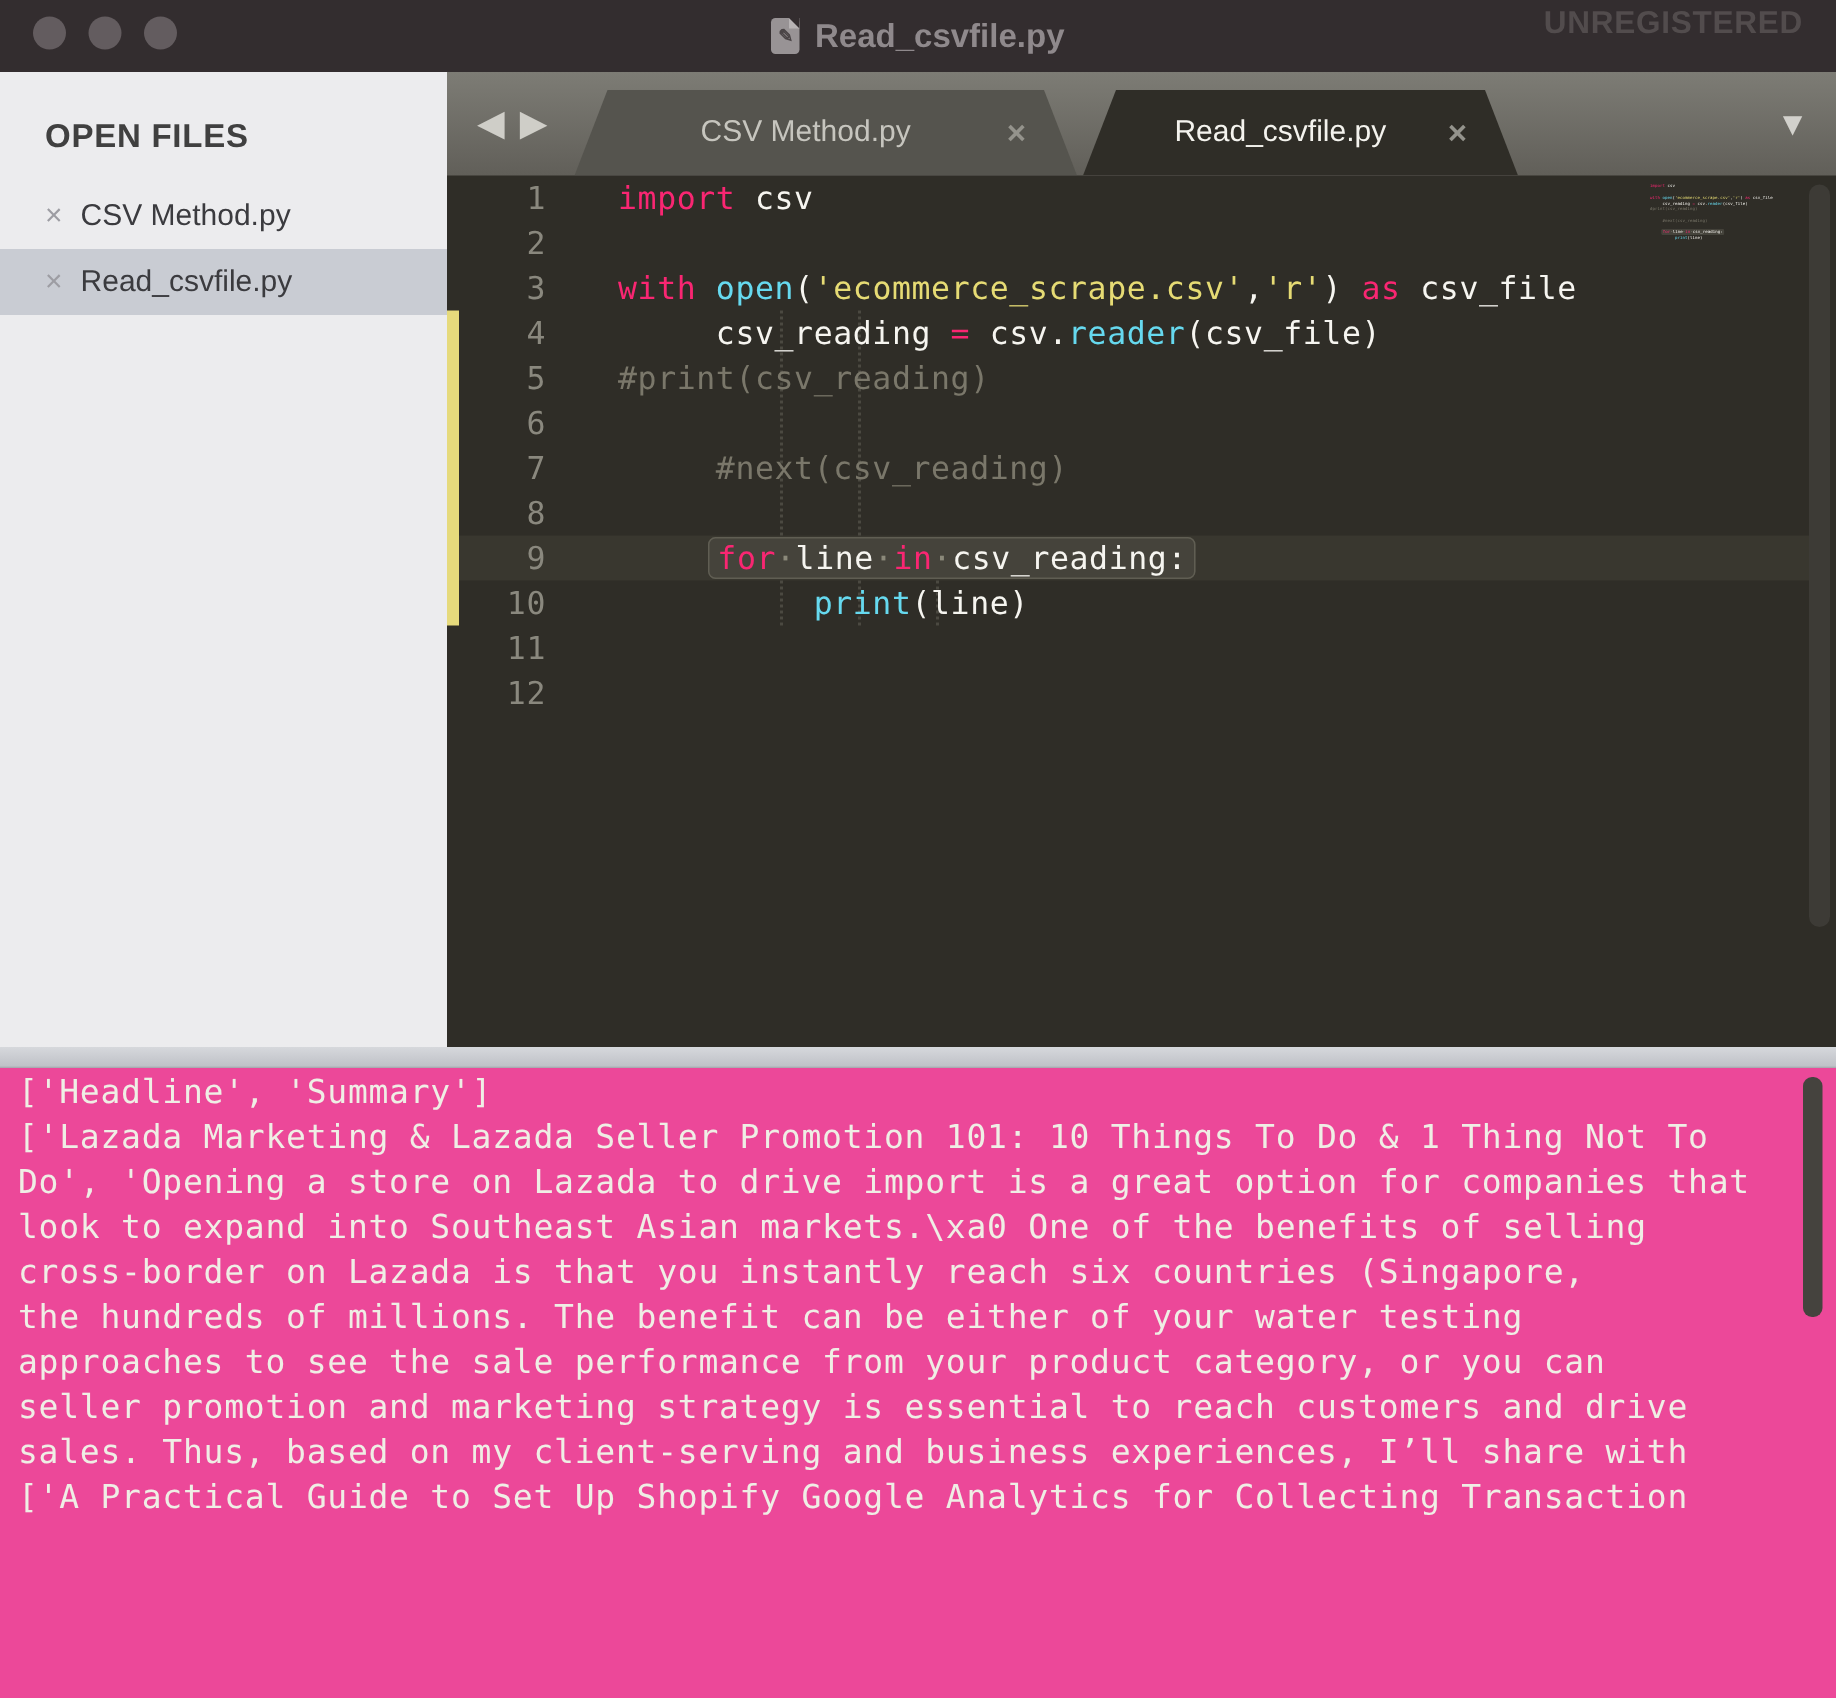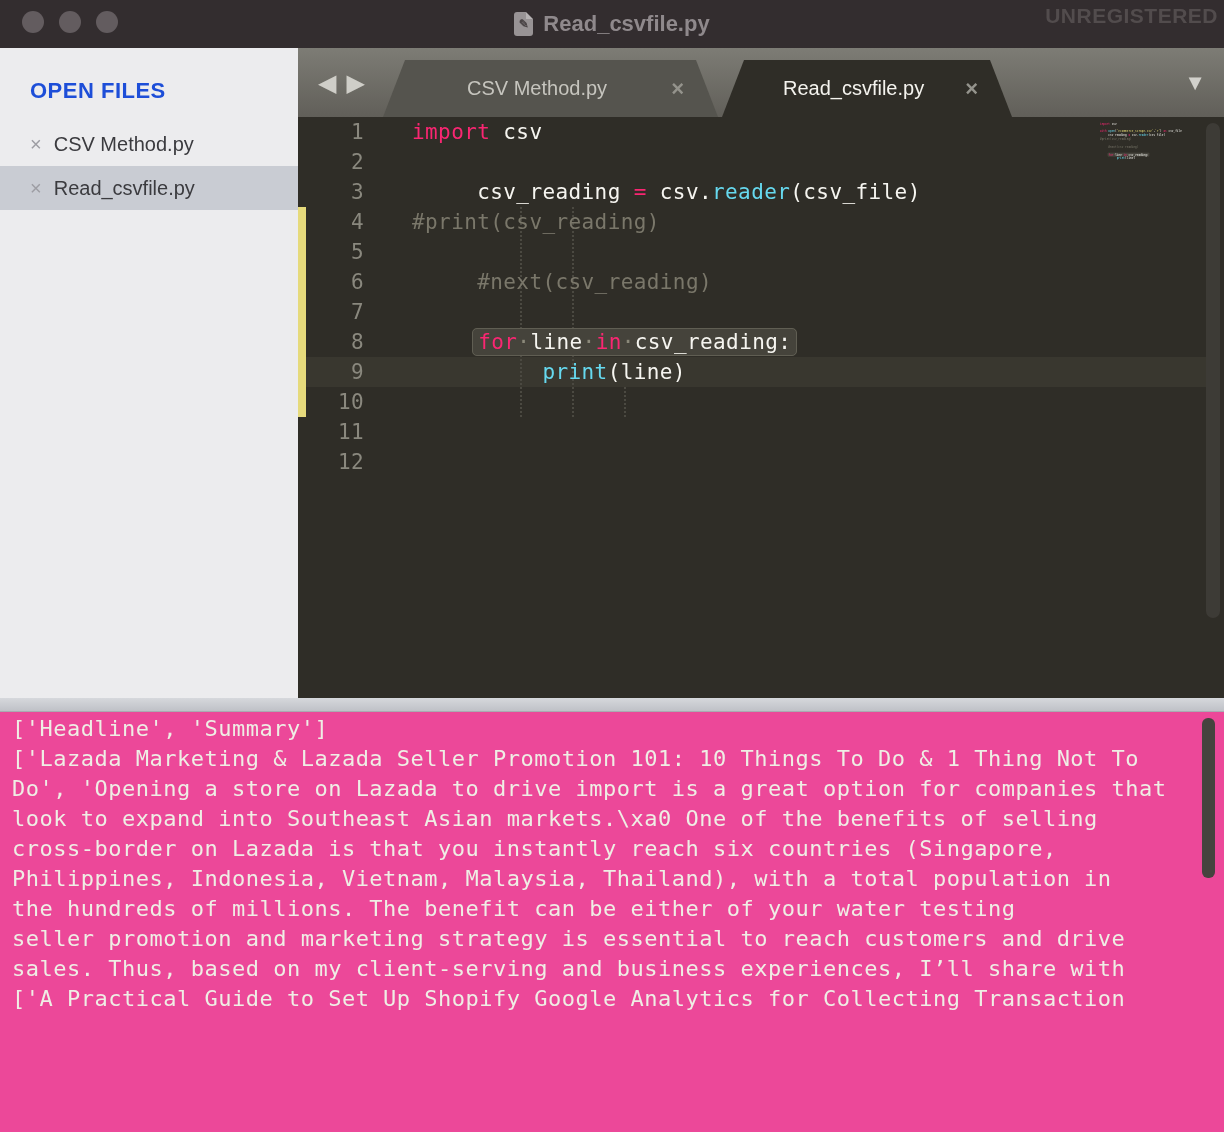--- a/index.html
+++ b/index.html
@@ -9,26 +9,26 @@
   
   .titlebar{position:absolute;left:0;top:0;width:1224px;height:48px;background:#332d2f;
             display:flex;align-items:center;justify-content:center;}
   .traffic{position:absolute;left:22px;top:11px;display:flex;gap:15px;}
   .light{width:22px;height:22px;border-radius:50%;background:#635c5f;border:none;padding:0;}
   .win-title{display:flex;align-items:center;gap:10px;color:#8f898c;font-size:22px;font-weight:700;}
   .doc-icon{position:relative;width:19px;height:24px;background:#9893957f;background:#989395;border-radius:3px;display:inline-flex;
             align-items:center;justify-content:center;color:#4a4446;font-size:12px;}
   .doc-icon::after{content:"";position:absolute;top:0;right:0;border-style:solid;border-width:0 7px 7px 0;
             border-color:#332d2f #332d2f #b7b3b4 #b7b3b4;}
-  .unregistered{position:absolute;right:6px;top:0;height:32px;display:flex;align-items:center;
+  .unregistered{position:absolute;right:22px;top:0;height:32px;display:flex;align-items:center;
             color:#524c4d;font-size:21px;font-weight:700;letter-spacing:.5px;}
 
   
   .sidebar{position:absolute;left:0;top:48px;width:298px;height:650px;background:#ececee;}
-  .sidebar-header{margin:30px 0 18px 30px;color:#1d4ed8;font-size:22px;font-weight:700;letter-spacing:.5px;}
+  .sidebar-header{margin:30px 0 18px 30px;color:#404040;font-size:22px;font-weight:700;letter-spacing:.5px;}
   .side-item{height:44px;display:flex;align-items:center;padding-left:30px;gap:12px;
              color:#3b3b3f;font-size:20px;cursor:default;}
   .side-item.selected{background:#c9ccd3;}
   .side-close{color:#9d9da3;font-size:20px;line-height:1;}
 
   
   .editor-col{position:absolute;left:298px;top:48px;width:926px;height:650px;background:#2f2d27;}
 
   
   .tabbar{position:absolute;left:0;top:0;width:926px;height:69px;
@@ -145,20 +145,21 @@
           <div class="code-line">7</div>
           <div class="code-line">8</div>
           <div class="code-line">9</div>
           <div class="code-line">10</div>
           <div class="code-line">11</div>
           <div class="code-line">12</div>
         </div>
       <div class="code-lines" id="code-lines">
           <div class="code-line"><span class="tok-kw">import</span><span class="tok-pl"> csv</span></div>
           <div class="code-line"></div>
+          <div class="code-line"><span class="tok-kw">with</span><span class="tok-pl"> </span><span class="tok-fn">open</span><span class="tok-pl">(</span><span class="tok-str">'ecommerce_scrape.csv'</span><span class="tok-pl">,</span><span class="tok-str">'r'</span><span class="tok-pl">) </span><span class="tok-kw">as</span><span class="tok-pl"> csv_file</span></div>
           <div class="code-line"><span class="tok-pl">     csv_reading </span><span class="tok-op">=</span><span class="tok-pl"> csv.</span><span class="tok-fn">reader</span><span class="tok-pl">(csv_file)</span></div>
           <div class="code-line"><span class="tok-cm">#print(csv_reading)</span></div>
           <div class="code-line"></div>
           <div class="code-line"><span class="tok-pl">     </span><span class="tok-cm">#next(csv_reading)</span></div>
           <div class="code-line"></div>
           <div class="code-line"><span class="tok-pl">     </span><span class="sel-box"><span class="tok-kw">for</span><span class="tok-ws">·</span><span class="tok-pl">line</span><span class="tok-ws">·</span><span class="tok-kw">in</span><span class="tok-ws">·</span><span class="tok-pl">csv_reading:</span></span></div>
           <div class="code-line"><span class="tok-pl">          </span><span class="tok-fn">print</span><span class="tok-pl">(line)</span></div>
           <div class="code-line"></div>
           <div class="code-line"></div>
         </div>
@@ -186,21 +187,21 @@
   </div>
 
   <div class="divider"></div>
 
   <div class="console" id="console">
       <div class="console-line">['Headline', 'Summary']</div>
       <div class="console-line">['Lazada Marketing &amp; Lazada Seller Promotion 101: 10 Things To Do &amp; 1 Thing Not To</div>
       <div class="console-line">Do', 'Opening a store on Lazada to drive import is a great option for companies that</div>
       <div class="console-line">look to expand into Southeast Asian markets.\xa0 One of the benefits of selling</div>
       <div class="console-line">cross-border on Lazada is that you instantly reach six countries (Singapore,</div>
-      <div class="console-line">Philippines, Indonesia, Vietnam, Malaysia, Thailand), with a total population in</div>
       <div class="console-line">the hundreds of millions. The benefit can be either of your water testing</div>
+      <div class="console-line">approaches to see the sale performance from your product category, or you can</div>
       <div class="console-line">seller promotion and marketing strategy is essential to reach customers and drive</div>
       <div class="console-line">sales. Thus, based on my client-serving and business experiences, I’ll share with</div>
       <div class="console-line">['A Practical Guide to Set Up Shopify Google Analytics for Collecting Transaction</div>
     </div>
   <div class="console-scroll"></div>
 
 </div>
 
 </body></html>

